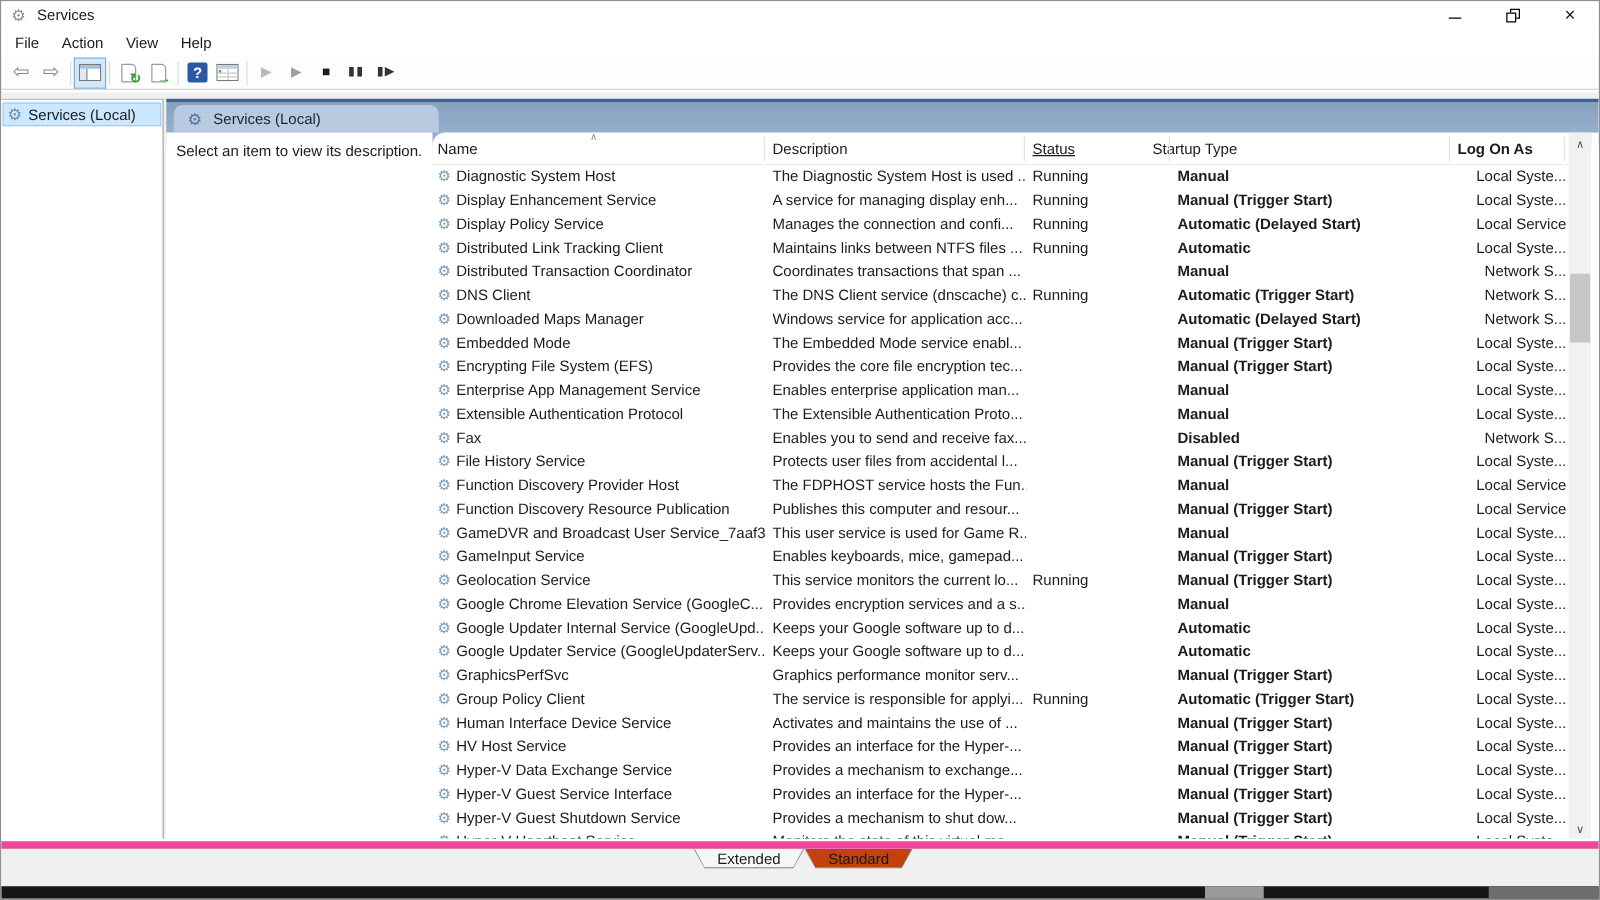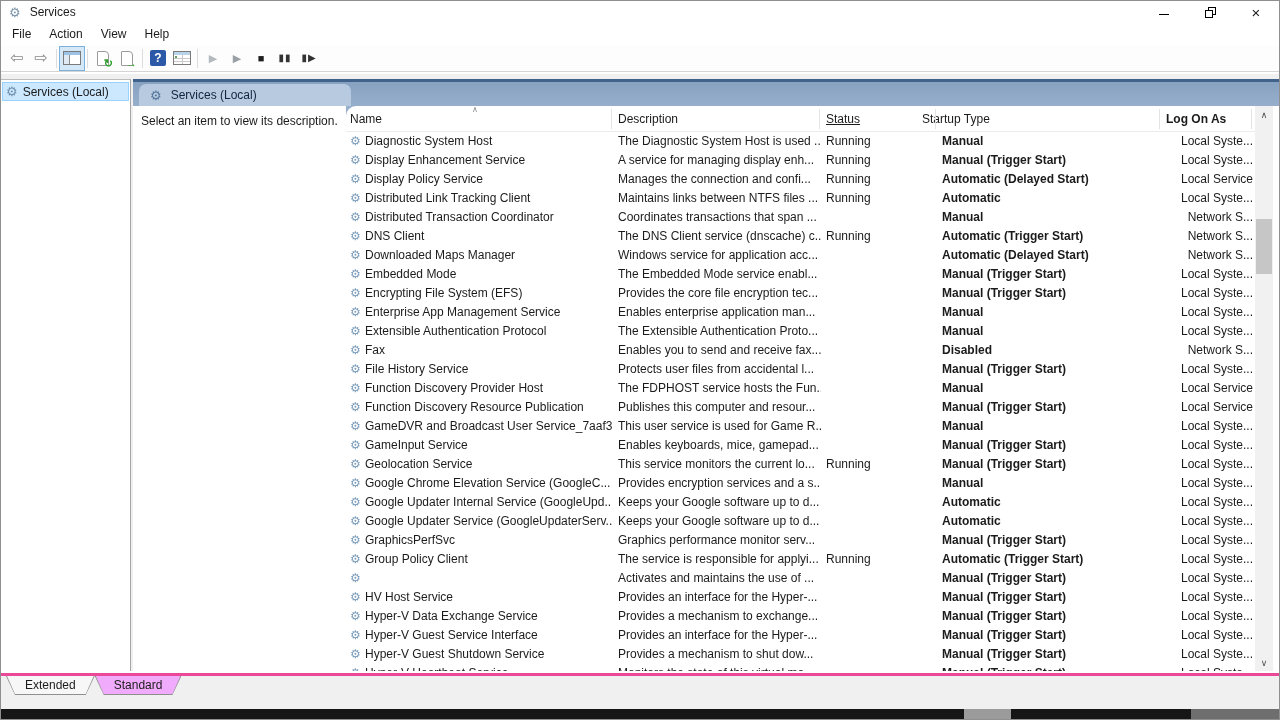--- a/index.html
+++ b/index.html
@@ -67,25 +67,25 @@
   .c-status { left:480px; width:110px; }
   .c-startup { left:596px; width:218px;font-weight:bold; }
   .c-logon { left:820px; right:2px;text-align:right; }
 
   .vscroll { position:absolute; top:0; right:0; bottom:0; width:18px; background:#f1f1f1; }
   .sb-btn { position:absolute; left:0; width:18px; height:17px; display:flex; align-items:center; justify-content:center; font-size:9px; color:#505050; }
   .sb-up { top:0; } .sb-down { bottom:0; }
   .sb-thumb { position:absolute; left:1px; right:1px; top:113px; height:55px; background:#c6c6c6; }
 
   
-  .tabbar { position:absolute; left:0; right:0; top:672px; height:22px; background:#f0f0f0; border-top:3px solid #ec4899; display:flex; padding-left:5px; }
+  .tabbar { position:absolute; left:0; right:0; top:672px; height:22px; background:#f0f0f0; border-top:6px solid #ec4899; display:flex; padding-left:5px;justify-content:center; }
   .tab { height:100%; clip-path:polygon(0 0,100% 0,calc(100% - 9px) 100%,9px 100%); background:#8f8f8f; }
   .tab-inner { height:calc(100% - 1px); margin:0 1px; clip-path:polygon(0 0,100% 0,calc(100% - 8px) 100%,8px 100%); display:flex; align-items:center; justify-content:center; padding:0 18px; }
   .tab.active .tab-inner { background:#f7f7f7; }
-  .tab.inactive .tab-inner { background:#f0abfc; }
+  .tab.inactive .tab-inner { background:#c2410c; }
   .status-area { position:absolute; left:0; right:0; top:694px; height:16px; background:#f0f0f0; }
 
   
   .dark-strip { position:absolute; left:0; right:0; bottom:0; height:10px; background:#161616; }
   .strip-seg1 { position:absolute; left:963px; width:47px; top:0; height:100%; background:#9b9b9b; }
   .strip-seg2 { position:absolute; left:1190px; right:0; top:0; height:100%; background:#6e6e6e; }
 
   svg { display:block; }
 </style>
 </head>
@@ -417,20 +417,21 @@
     <span class="cell c-icon">⚙</span>
     <span class="cell c-name">Group Policy Client</span>
     <span class="cell c-desc">The service is responsible for applyi...</span>
     <span class="cell c-status">Running</span>
     <span class="cell c-startup">Automatic (Trigger Start)</span>
     <span class="cell c-logon">Local Syste...</span>
   </div>
 
   <div class="row">
     <span class="cell c-icon">⚙</span>
+    <span class="cell c-name">Human Interface Device Service</span>
     <span class="cell c-desc">Activates and maintains the use of ...</span>
     <span class="cell c-status"></span>
     <span class="cell c-startup">Manual (Trigger Start)</span>
     <span class="cell c-logon">Local Syste...</span>
   </div>
 
   <div class="row">
     <span class="cell c-icon">⚙</span>
     <span class="cell c-name">HV Host Service</span>
     <span class="cell c-desc">Provides an interface for the Hyper-...</span>

